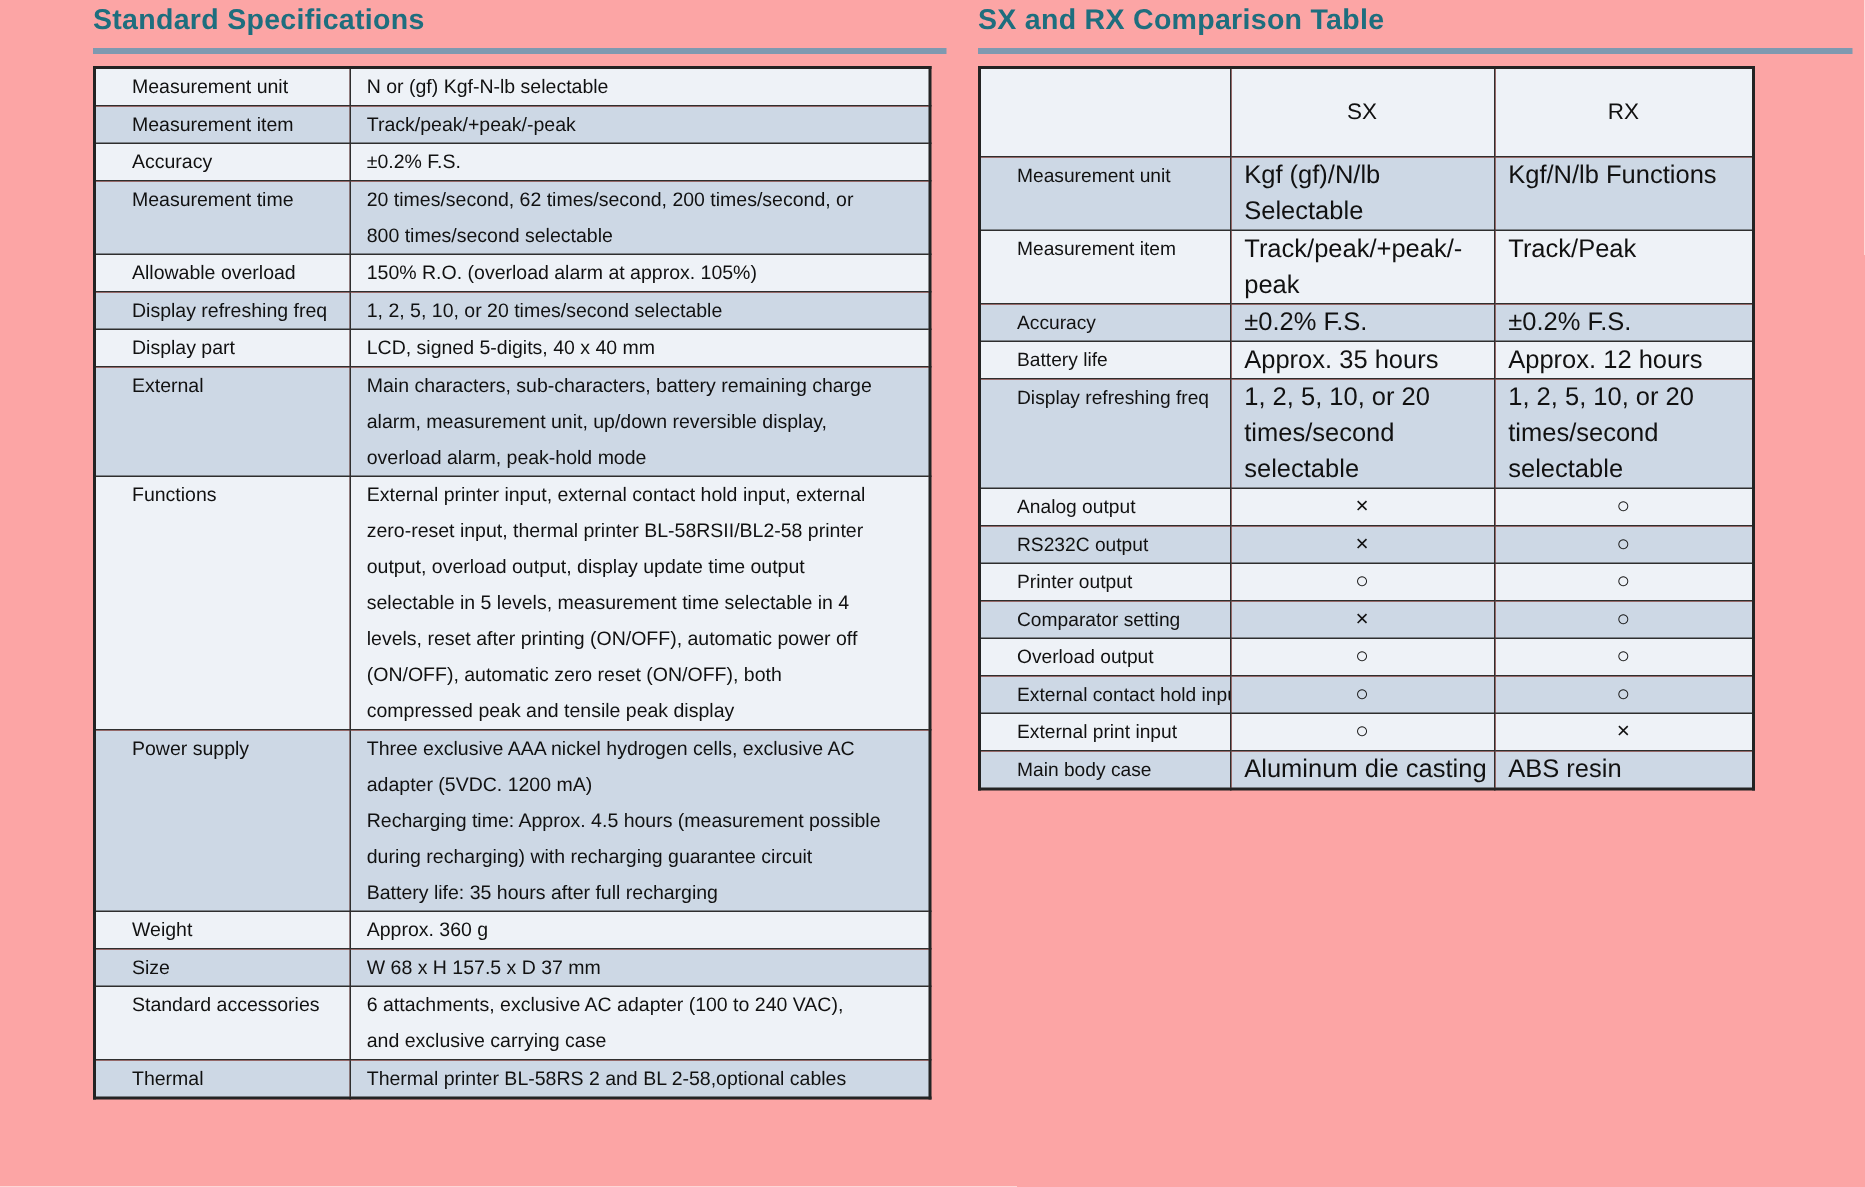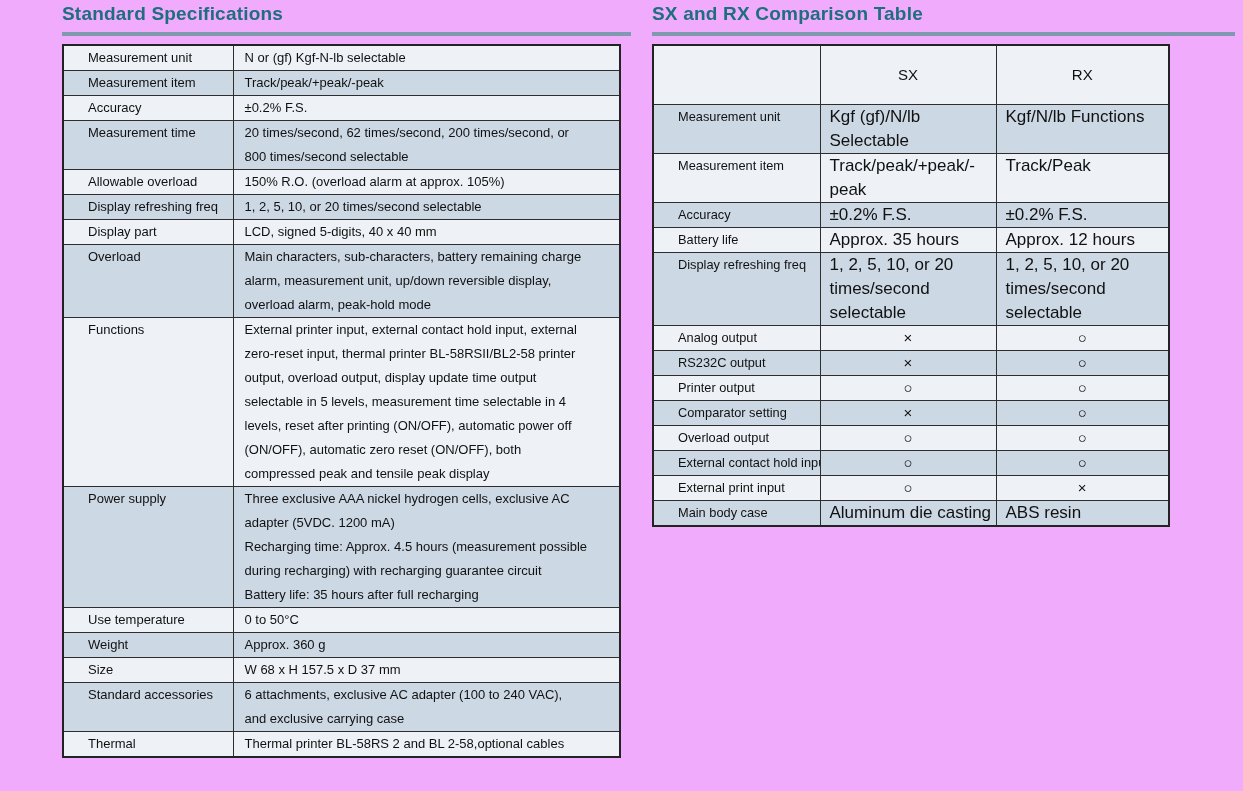--- a/index.html
+++ b/index.html
@@ -9,21 +9,21 @@
     --row-shaded: #cdd8e5;
     --border-dark: #232323;
     --text: #111111;
   }
   * { margin: 0; padding: 0; box-sizing: border-box; }
   html, body { background: #ffffff; }
   .page {
     position: relative;
     width: 1243px;
     height: 791px;
-    background: #f0abfc;
+    background: #fca5a5;
     font-family: "Liberation Sans", sans-serif;
     color: var(--text);
     overflow: hidden;
   }
   .panel { position: absolute; top: 3px; }
   .panel-left  { left: 62px;  width: 557px; }
   .panel-right { left: 652px; width: 608px; }
   .title {
     font-size: 19px;
     font-weight: bold;
@@ -112,21 +112,21 @@
           </tr>
           <tr>
             <td class="label-cell">Display refreshing freq</td>
             <td class="value-cell">1, 2, 5, 10, or 20 times/second selectable</td>
           </tr>
           <tr>
             <td class="label-cell">Display part</td>
             <td class="value-cell">LCD, signed 5-digits, 40 x 40 mm</td>
           </tr>
           <tr>
-            <td class="label-cell">Overload</td>
+            <td class="label-cell">External</td>
             <td class="value-cell">Main characters, sub-characters, battery remaining charge
 alarm, measurement unit, up/down reversible display,
 overload alarm, peak-hold mode</td>
           </tr>
           <tr>
             <td class="label-cell">Functions</td>
             <td class="value-cell">External printer input, external contact hold input, external
 zero-reset input, thermal printer BL-58RSII/BL2-58 printer
 output, overload output, display update time output
 selectable in 5 levels, measurement time selectable in 4
@@ -134,24 +134,20 @@
 (ON/OFF), automatic zero reset (ON/OFF), both
 compressed peak and tensile peak display</td>
           </tr>
           <tr>
             <td class="label-cell">Power supply</td>
             <td class="value-cell">Three exclusive AAA nickel hydrogen cells, exclusive AC
 adapter (5VDC. 1200 mA)
 Recharging time: Approx. 4.5 hours (measurement possible
 during recharging) with recharging guarantee circuit
 Battery life: 35 hours after full recharging</td>
-          </tr>
-          <tr>
-            <td class="label-cell">Use temperature</td>
-            <td class="value-cell">0 to 50°C</td>
           </tr>
           <tr>
             <td class="label-cell">Weight</td>
             <td class="value-cell">Approx. 360 g</td>
           </tr>
           <tr>
             <td class="label-cell">Size</td>
             <td class="value-cell">W 68 x H 157.5 x D 37 mm</td>
           </tr>
           <tr>

